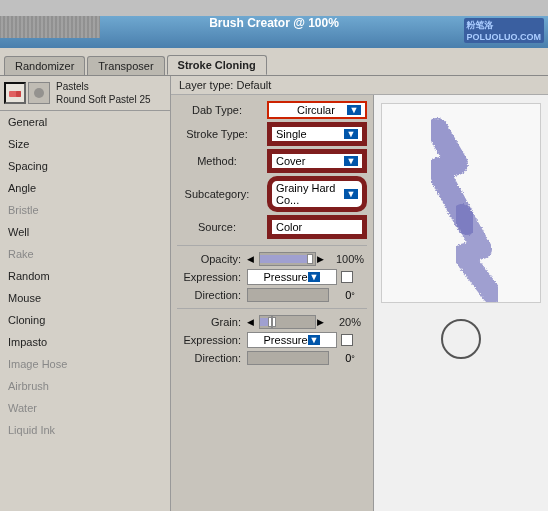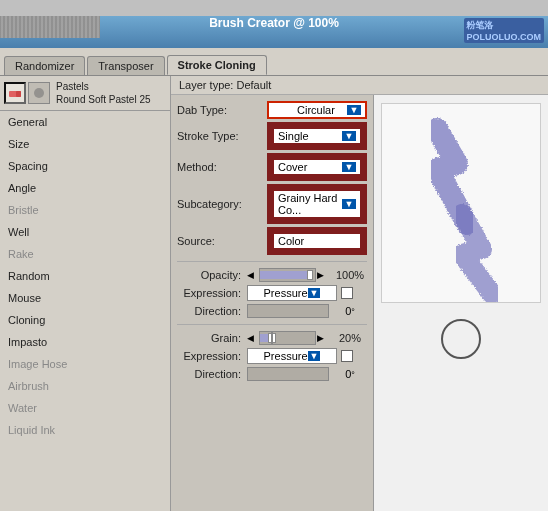--- a/index.html
+++ b/index.html
@@ -163,29 +163,29 @@
     }
 
     
     .form-row {
       display: flex;
       align-items: center;
       margin-bottom: 3px;
     }
     .form-label {
       width: 90px;
-      text-align: left;
+      text-align: center;
       padding-right: 10px;
       font-size: 11px;
       color: #222;
     }
     .form-value {
       flex: 1;
       background: white;
-      border: 7px solid #7f1d1d;
+      border: 5px solid #7f1d1d;
       padding: 1px 4px;
       font-size: 11px;
       display: flex;
       align-items: center;
       justify-content: space-between;
       cursor: pointer;
     }
     .form-value.highlighted {
       border: 2px solid #cc2200;
       background: white;
@@ -417,21 +417,21 @@
         <div class="form-row">
           <span class="form-label">Method:</span>
           <div class="form-value" style="min-width:100px;">
             <span class="form-value-text">Cover</span>
             <div class="dropdown-arrow">▼</div>
           </div>
         </div>
 
         <div class="form-row">
           <span class="form-label">Subcategory:</span>
-          <div class="form-value" style="min-width:100px;">
+          <div class="form-value" style="min-width:100px;border-radius:10px;">
             <span class="form-value-text">Grainy Hard Co...</span>
             <div class="dropdown-arrow">▼</div>
           </div>
         </div>
 
         <div class="form-row">
           <span class="form-label">Source:</span>
           <div class="form-value" style="min-width:100px;">
             <span class="form-value-text">Color</span>
           </div>

